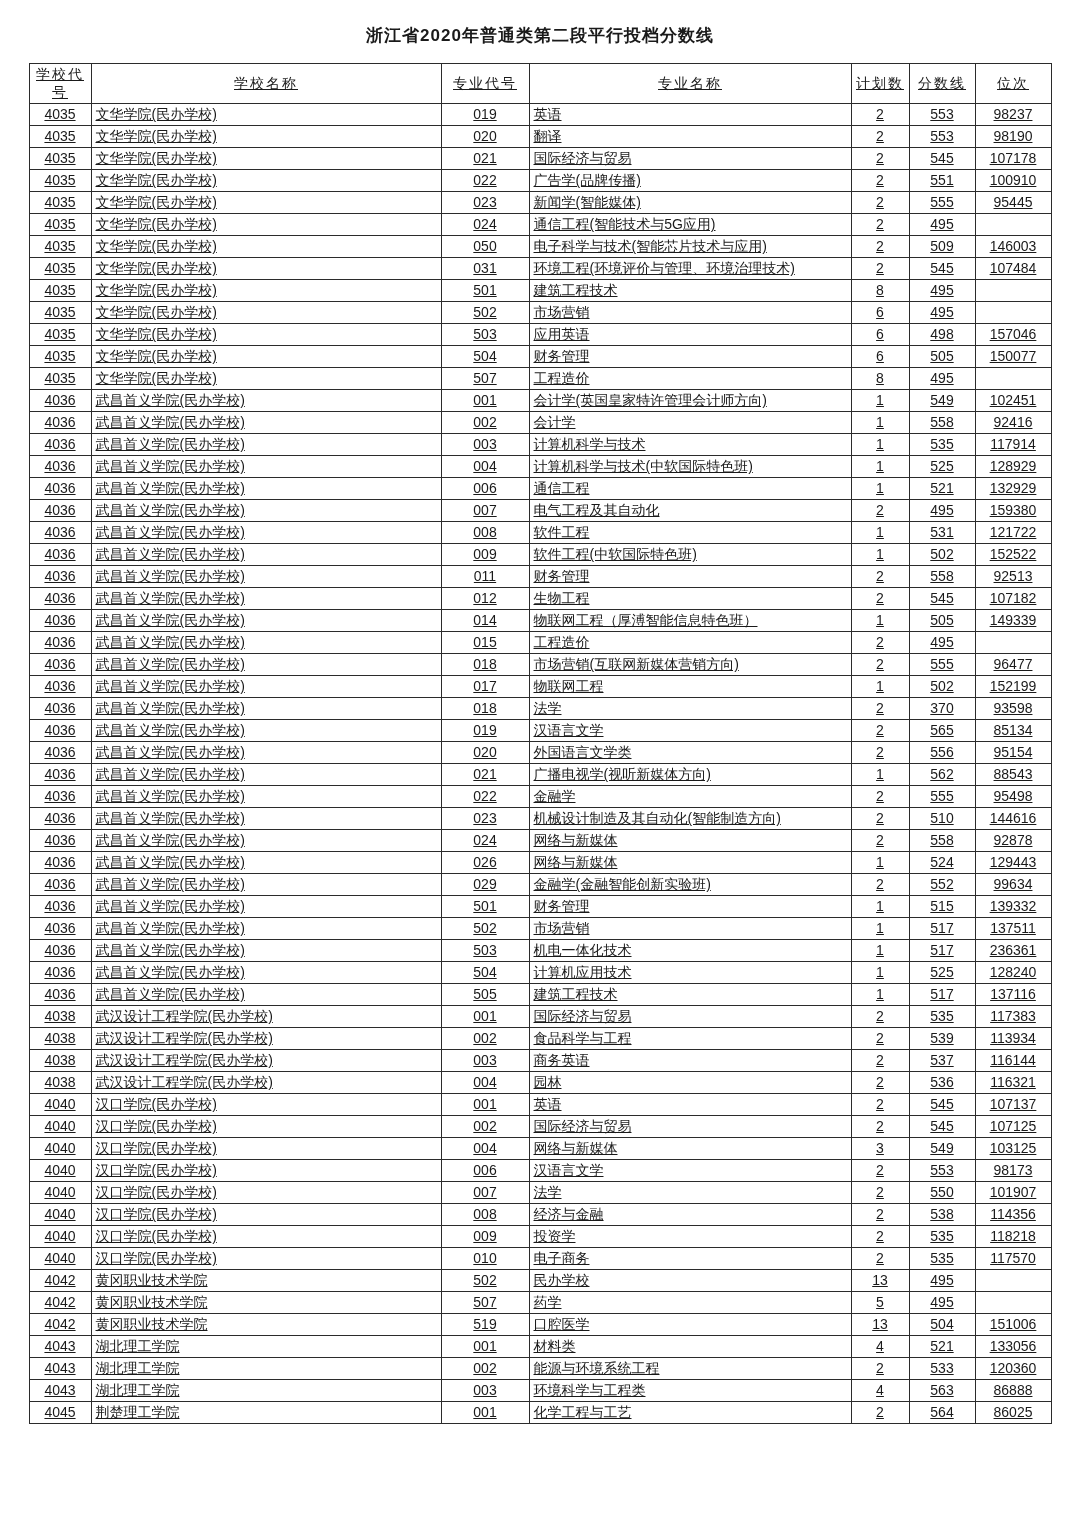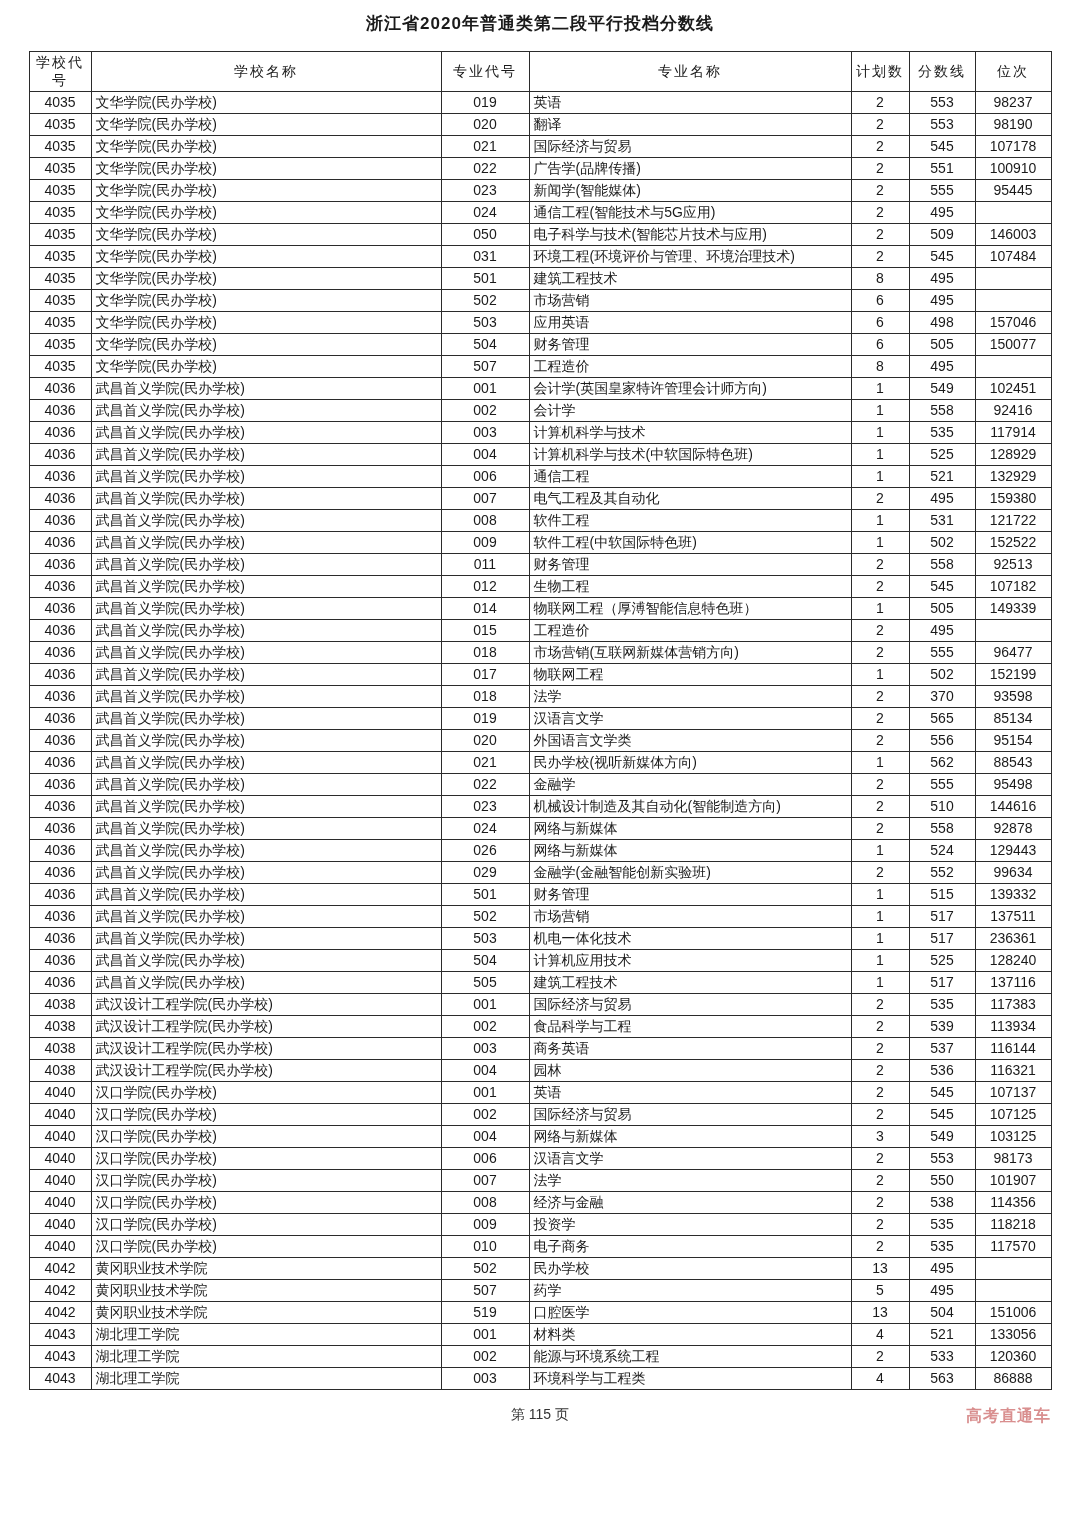--- a/index.html
+++ b/index.html
@@ -6,36 +6,37 @@
     margin: 0;
     padding: 0;
     background: #ffffff;
     font-family: "Liberation Sans", "DejaVu Sans", sans-serif;
     color: #1a1a1a;
   }
   .page {
     width: 1080px;
     height: 1527px;
     box-sizing: border-box;
-    padding: 8px 28px 6px 28px;
+    padding: 20px 28px 6px 28px;
     position: relative;
     background: #fff;
   }
   .doc-title {
     text-align: center;
     font-weight: bold;
     font-size: 17px;
     letter-spacing: 1px;
     margin: 4px 0 7px 0;
   }
   table.score-table {
     border-collapse: collapse;
     table-layout: fixed;
     width: 1022px;
     margin: 16px auto;
+    text-decoration: underline;
   }
   table.score-table th,
   table.score-table td {
     border: 1px solid #2b2b2b;
     font-size: 14px;
     line-height: 1.32;
     padding: 1px 4px;
     overflow: hidden;
     word-break: break-all;
     vertical-align: middle;
@@ -363,21 +364,21 @@
           <td class="c">020</td>
           <td class="l">外国语言文学类</td>
           <td class="c">2</td>
           <td class="c">556</td>
           <td class="c">95154</td>
         </tr>
         <tr>
           <td class="c">4036</td>
           <td class="l">武昌首义学院(民办学校)</td>
           <td class="c">021</td>
-          <td class="l">民办学校(视听新媒体方向)</td>
+          <td class="l">广播电视学(视听新媒体方向)</td>
           <td class="c">1</td>
           <td class="c">562</td>
           <td class="c">88543</td>
         </tr>
         <tr>
           <td class="c">4036</td>
           <td class="l">武昌首义学院(民办学校)</td>
           <td class="c">022</td>
           <td class="l">金融学</td>
           <td class="c">2</td>
@@ -620,20 +621,25 @@
         </tr>
         <tr>
           <td class="c">4043</td>
           <td class="l">湖北理工学院</td>
           <td class="c">003</td>
           <td class="l">环境科学与工程类</td>
           <td class="c">4</td>
           <td class="c">563</td>
           <td class="c">86888</td>
         </tr>
+        <tr>
+          <td class="c">4045</td>
+          <td class="l">荆楚理工学院</td>
+          <td class="c">001</td>
+          <td class="l">化学工程与工艺</td>
+          <td class="c">2</td>
+          <td class="c">564</td>
+          <td class="c">86025</td>
+        </tr>
       </tbody>
   </table>
 
-  <div class="footer-bar">
-    <div class="page-number">第 115 页</div>
-    <div class="watermark" style="color: rgb(217, 143, 143);">高考直通车</div>
-  </div>
 </div>
 
 </body></html>

